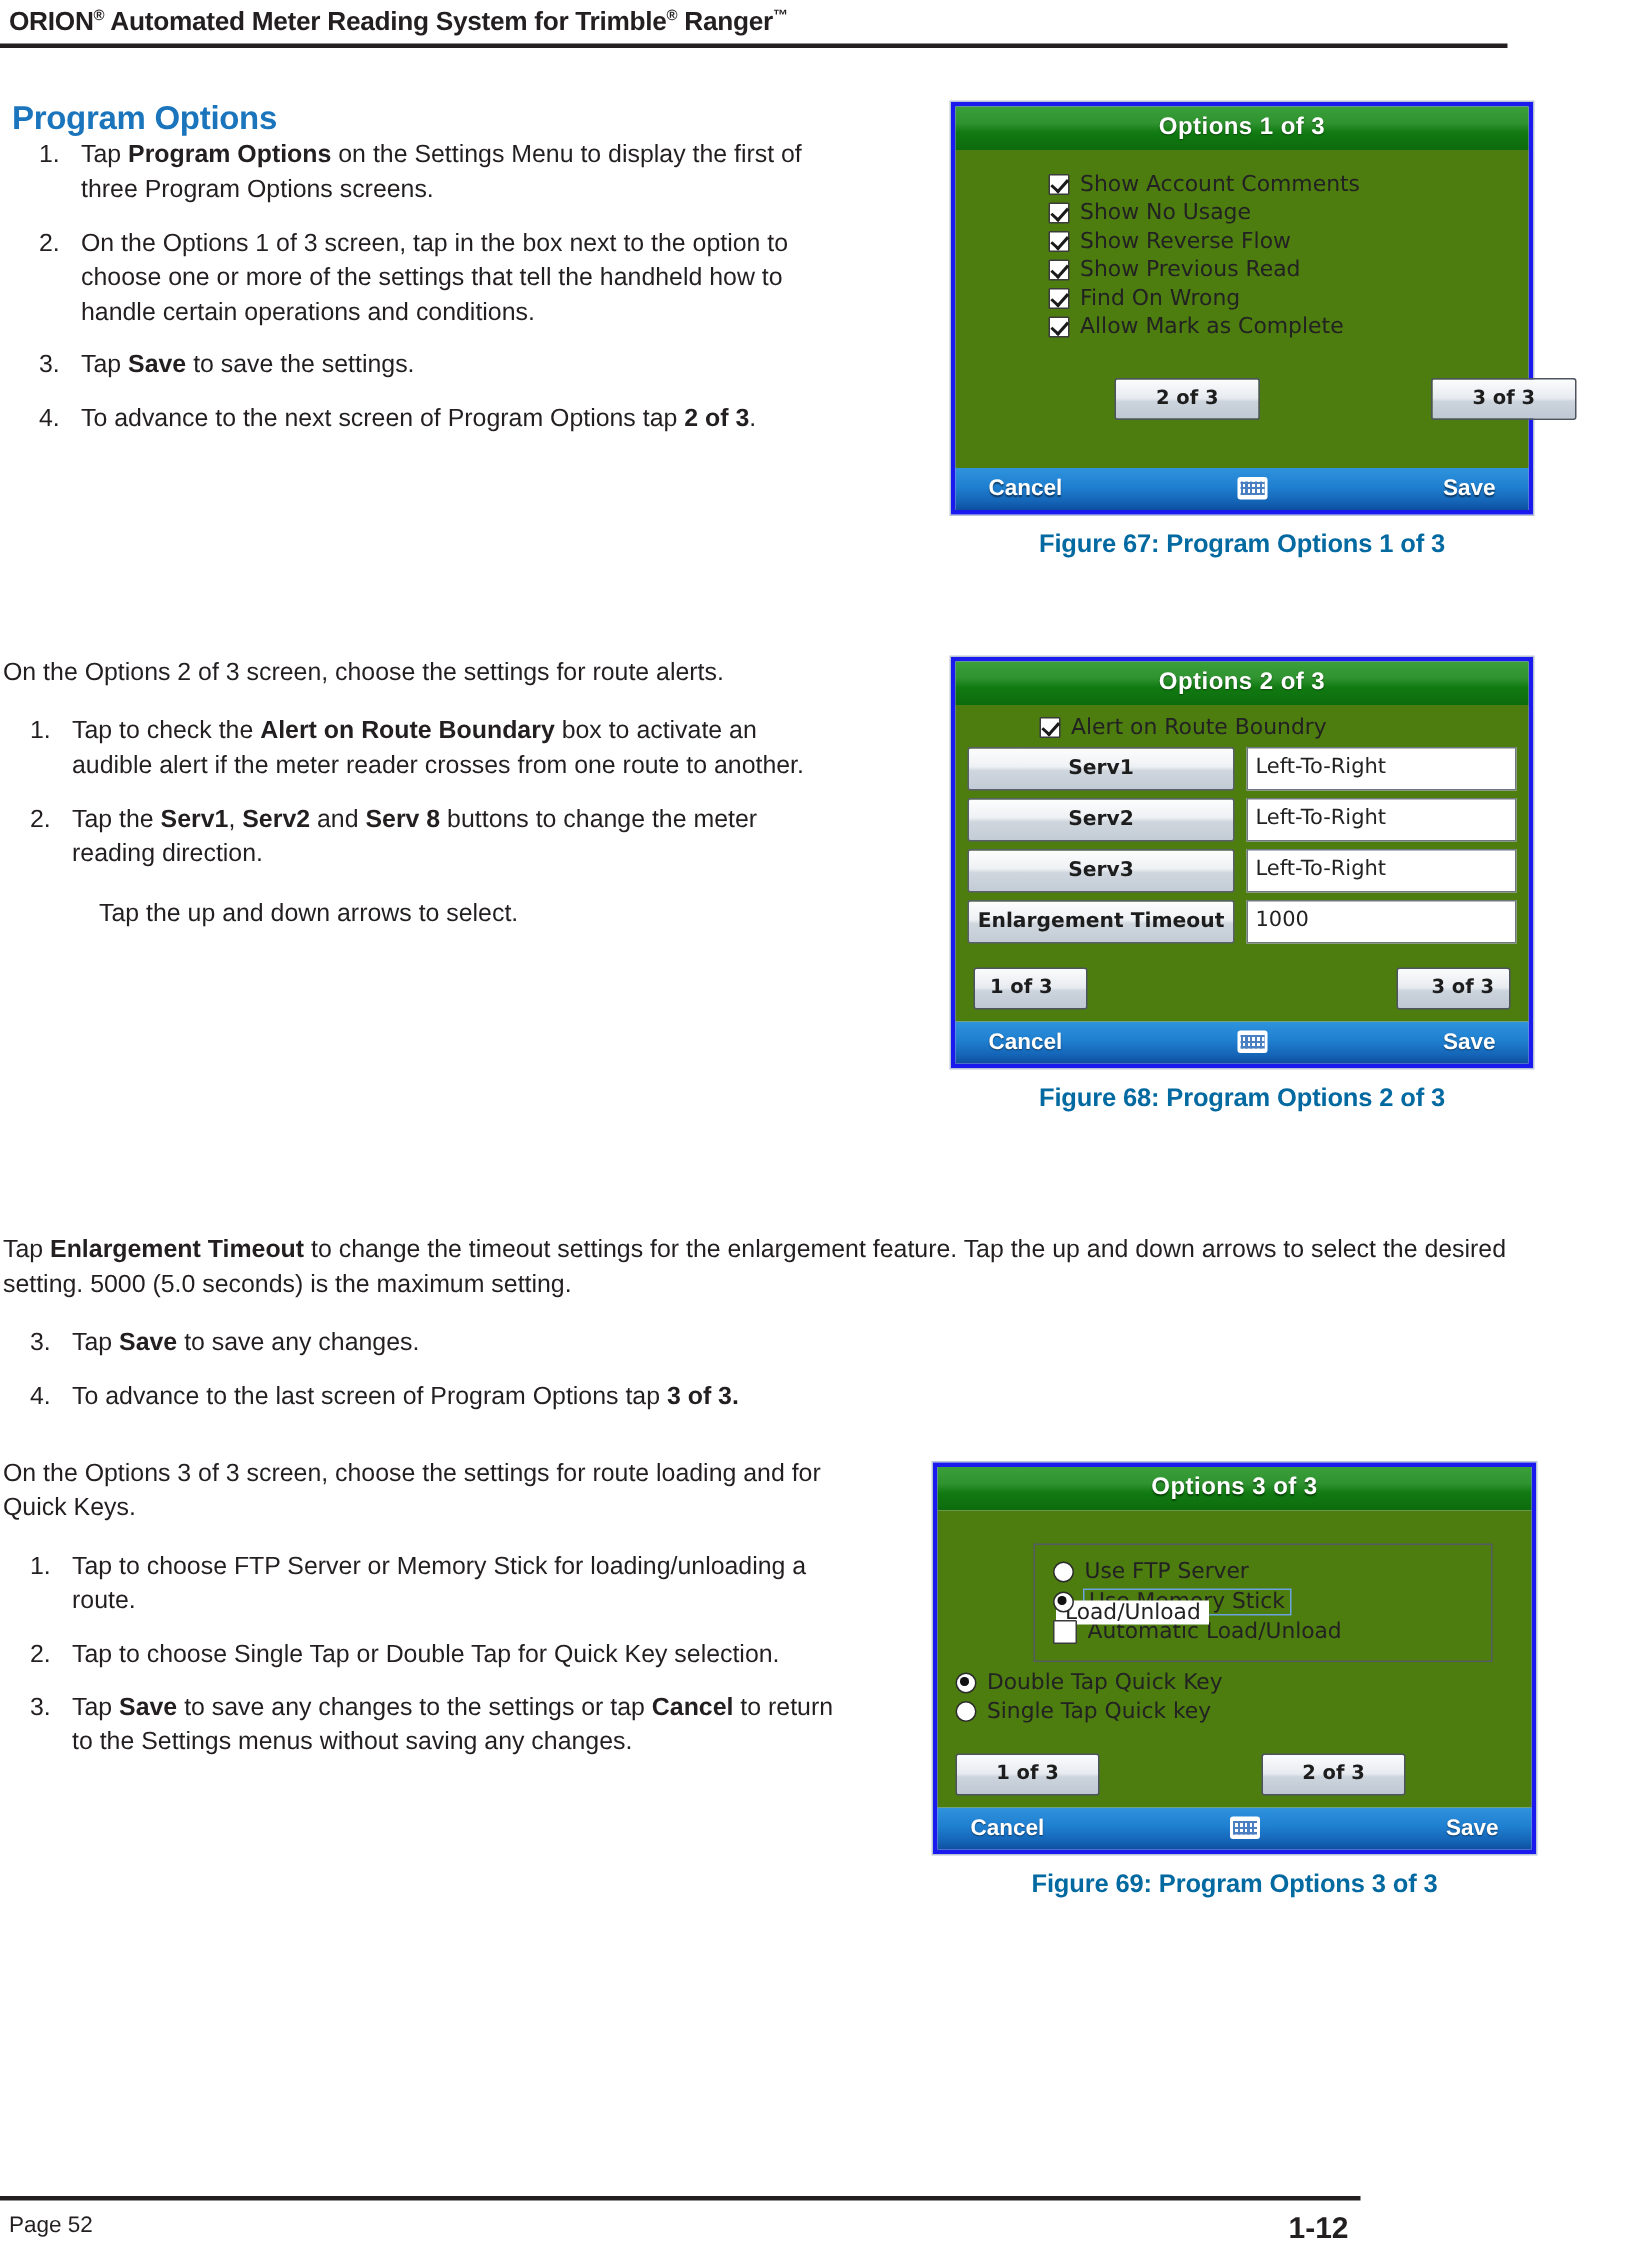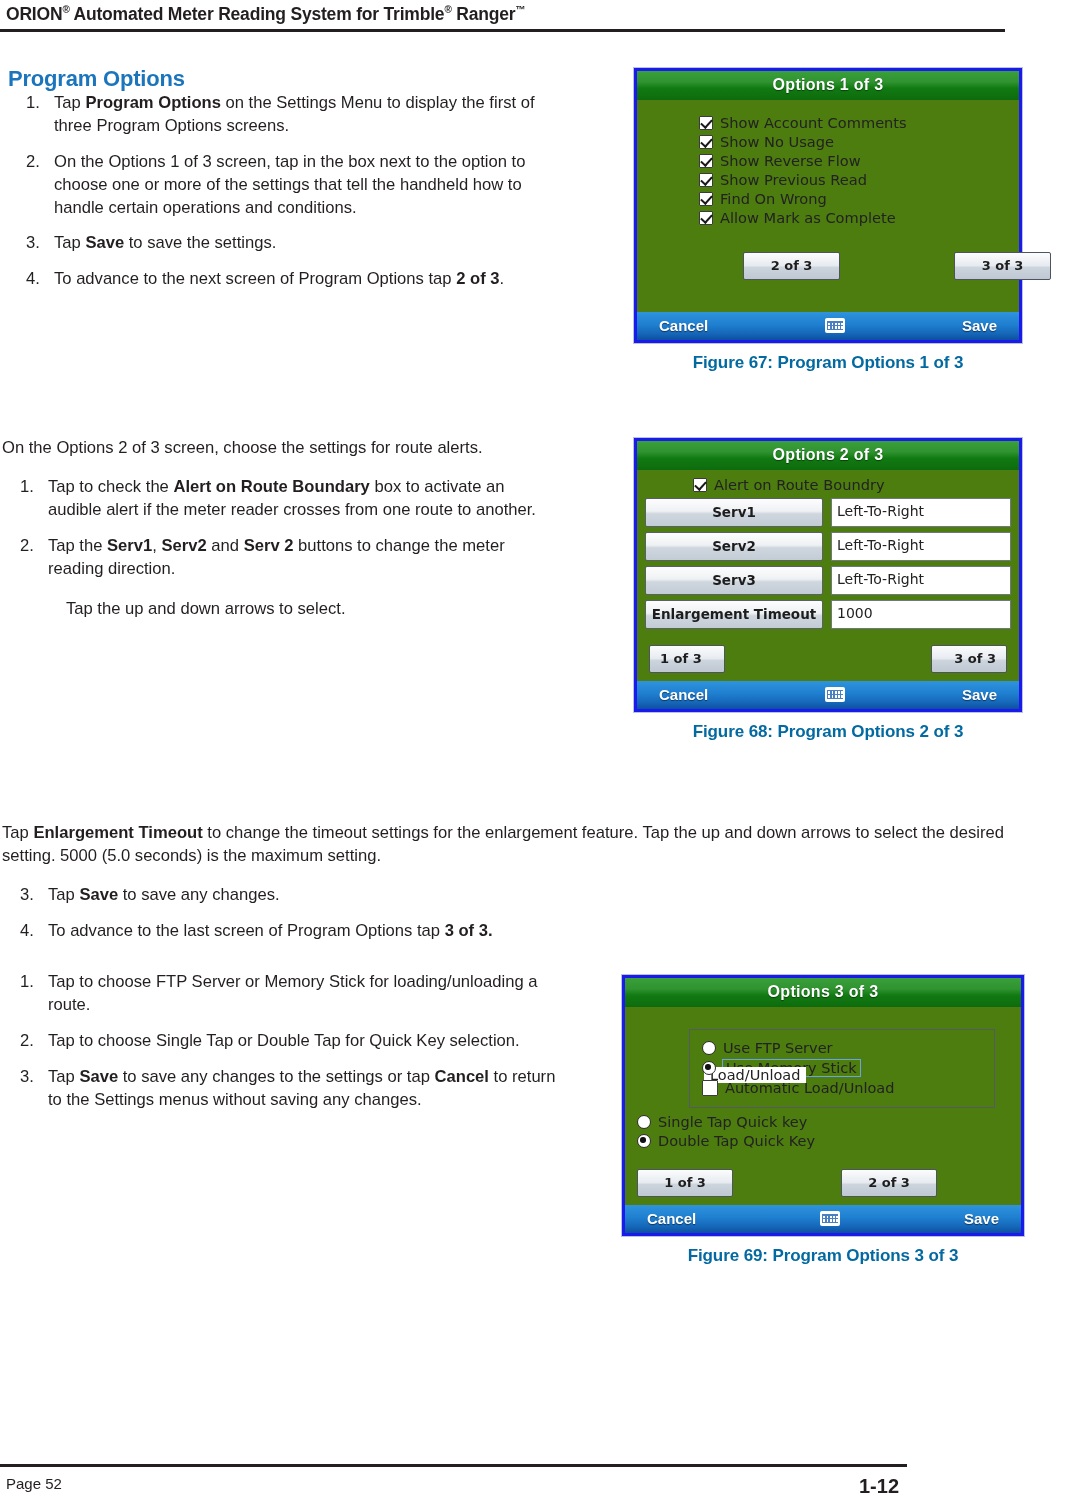--- a/index.html
+++ b/index.html
@@ -344,21 +344,21 @@
 
 <div id="blk-opts2-intro">
   <div class="txt" style="margin-bottom:16px;">On the Options 2 of 3 screen, choose the settings for route alerts.</div>
   <ol class="steps txt">
       <li>
         <span class="num">1.</span>
         <span class="body">Tap to check the <b>Alert on Route Boundary</b> box to activate an audible alert if the meter reader crosses from one route to another.</span>
       </li>
       <li>
         <span class="num">2.</span>
-        <span class="body">Tap the <b>Serv1</b>, <b>Serv2</b> and <b>Serv 2</b> buttons to change the meter reading direction.</span>
+        <span class="body">Tap the <b>Serv1</b>, <b>Serv2</b> and <b>Serv 8</b> buttons to change the meter reading direction.</span>
       </li>
     </ol>
   <div class="txt sub-blk" style="padding-left:64px;">Tap the up and down arrows to select.</div>
 </div>
 
 <div class="figure" id="fig-68">
   <div class="device">
     <div class="dev-title">Options 2 of 3</div>
     <div class="dev-body" style="padding:6px 8px 4px 8px;">
       <div class="chk-row" style="margin-bottom:5px;margin-left:48px;">
@@ -405,20 +405,21 @@
         <span class="body">Tap <b>Save</b> to save any changes.</span>
       </li>
       <li>
         <span class="num">4.</span>
         <span class="body">To advance to the last screen of Program Options tap <b>3 of 3.</b></span>
       </li>
     </ol>
 </div>
 
 <div id="blk-opts3-intro">
+  <div class="txt" style="margin-bottom:16px;">On the Options 3 of 3 screen, choose the settings for route loading and for Quick Keys.</div>
   <ol class="steps txt">
       <li>
         <span class="num">1.</span>
         <span class="body">Tap to choose FTP Server or Memory Stick for loading/unloading a route.</span>
       </li>
       <li>
         <span class="num">2.</span>
         <span class="body">Tap to choose Single Tap or Double Tap for Quick Key selection.</span>
       </li>
       <li>
@@ -444,26 +445,26 @@
               <span class="lbl focus-ring">Use Memory Stick</span>
             </div>
             <div class="opt-row">
               <span class="chk-box" style="width:16px;height:16px;flex:0 0 16px;"></span>
               <span class="lbl">Automatic Load/Unload</span>
             </div>
           </div>
       </div>
       <div class="outer-opt">
           <div class="opt-row">
+            <span class="radio sel"></span>
+            <span class="lbl">Double Tap Quick Key</span>
+          </div>
+          <div class="opt-row">
             <span class="radio"></span>
             <span class="lbl">Single Tap Quick key</span>
-          </div>
-          <div class="opt-row">
-            <span class="radio sel"></span>
-            <span class="lbl">Double Tap Quick Key</span>
           </div>
         </div>
       <div class="nav-row" style="margin-top:20px;">
         <div class="nav-btn" style="width:96px;">1 of 3</div>
         <div class="nav-btn" style="width:96px;margin-right:72px;">2 of 3</div>
       </div>
     </div>
     <div class="dev-footer">
       <div>Cancel</div>
       <div class="kbd-icon"></div>

